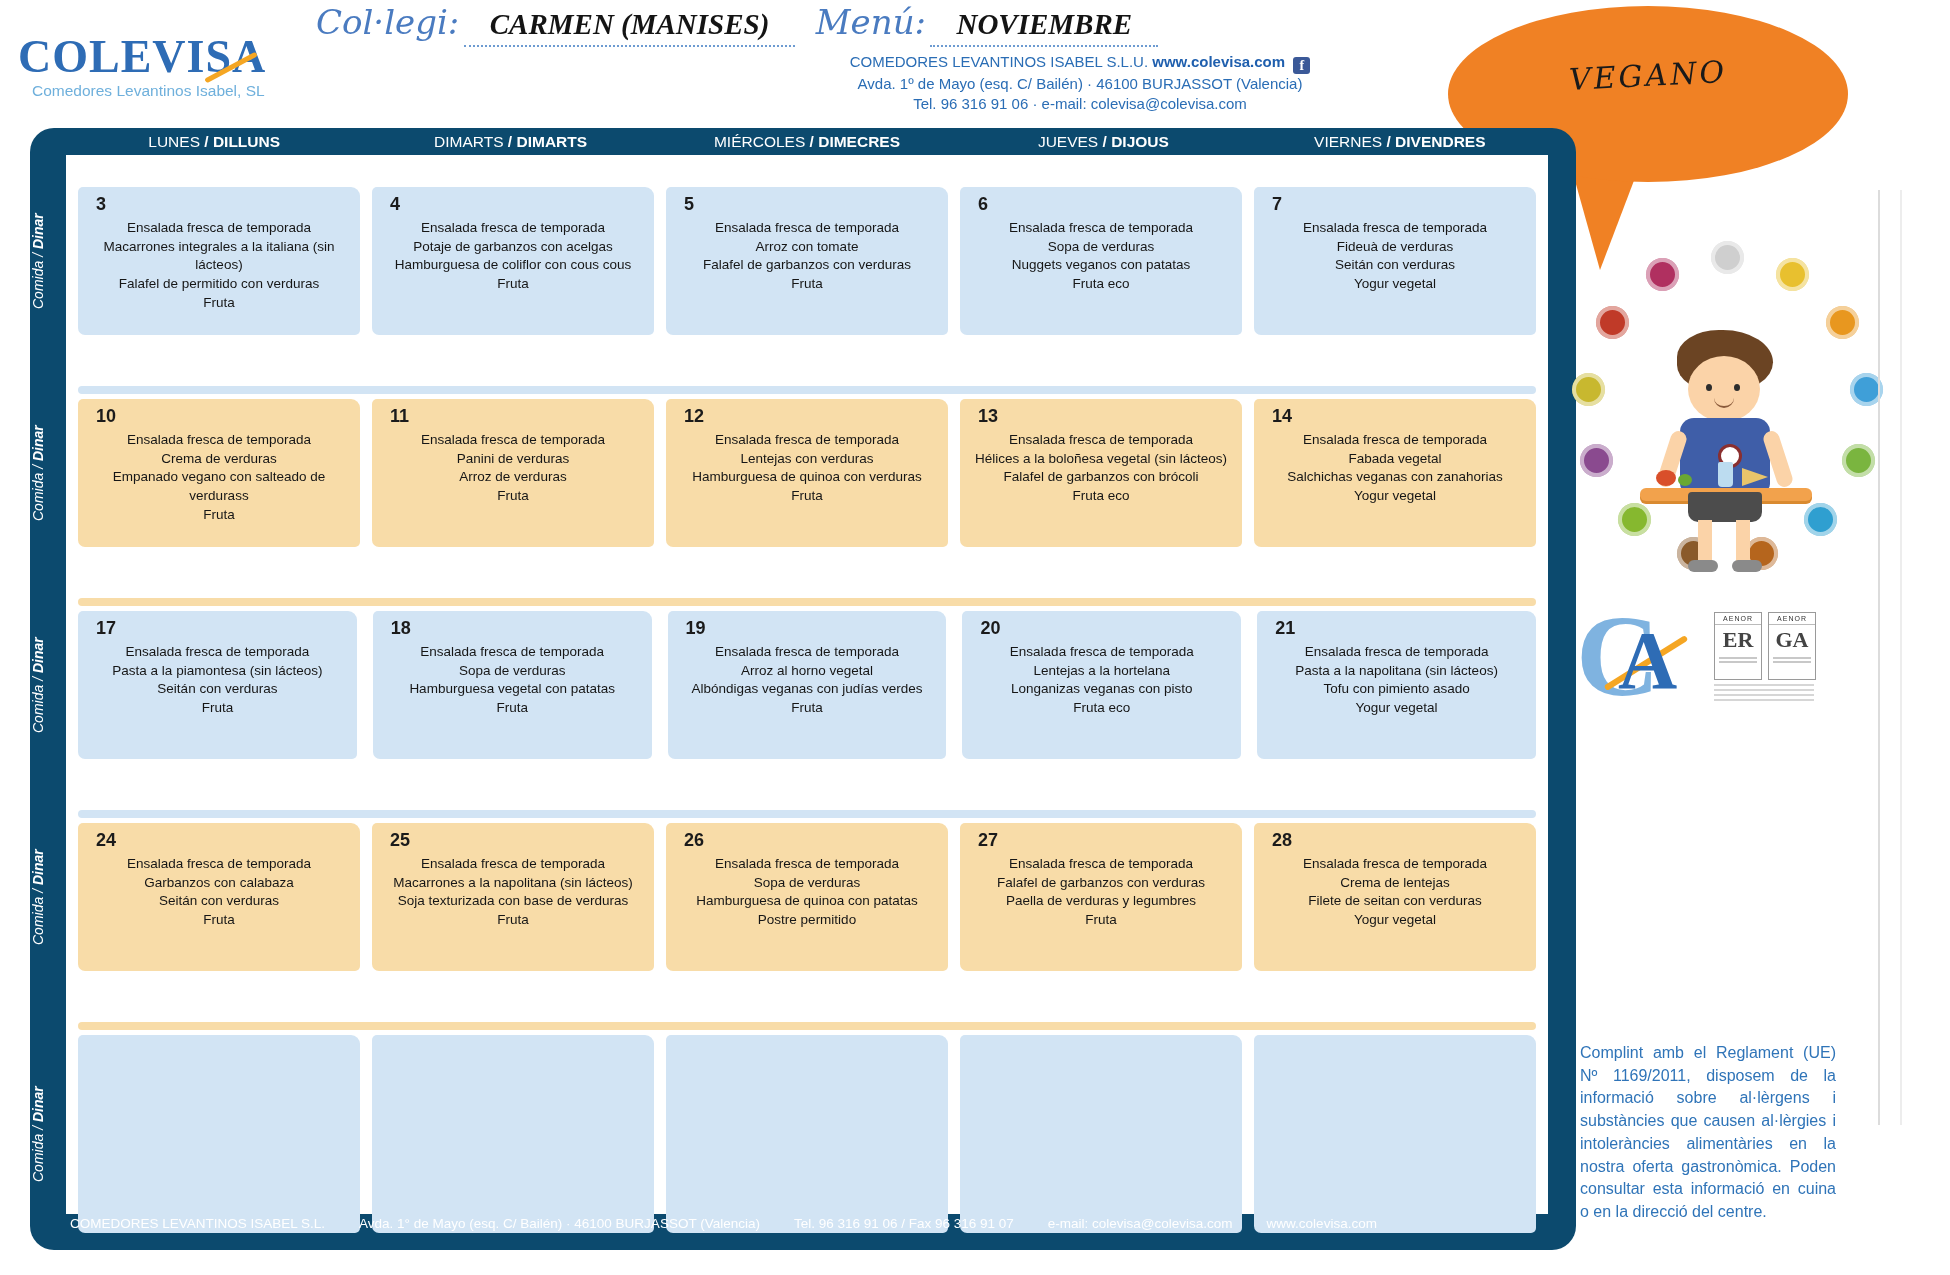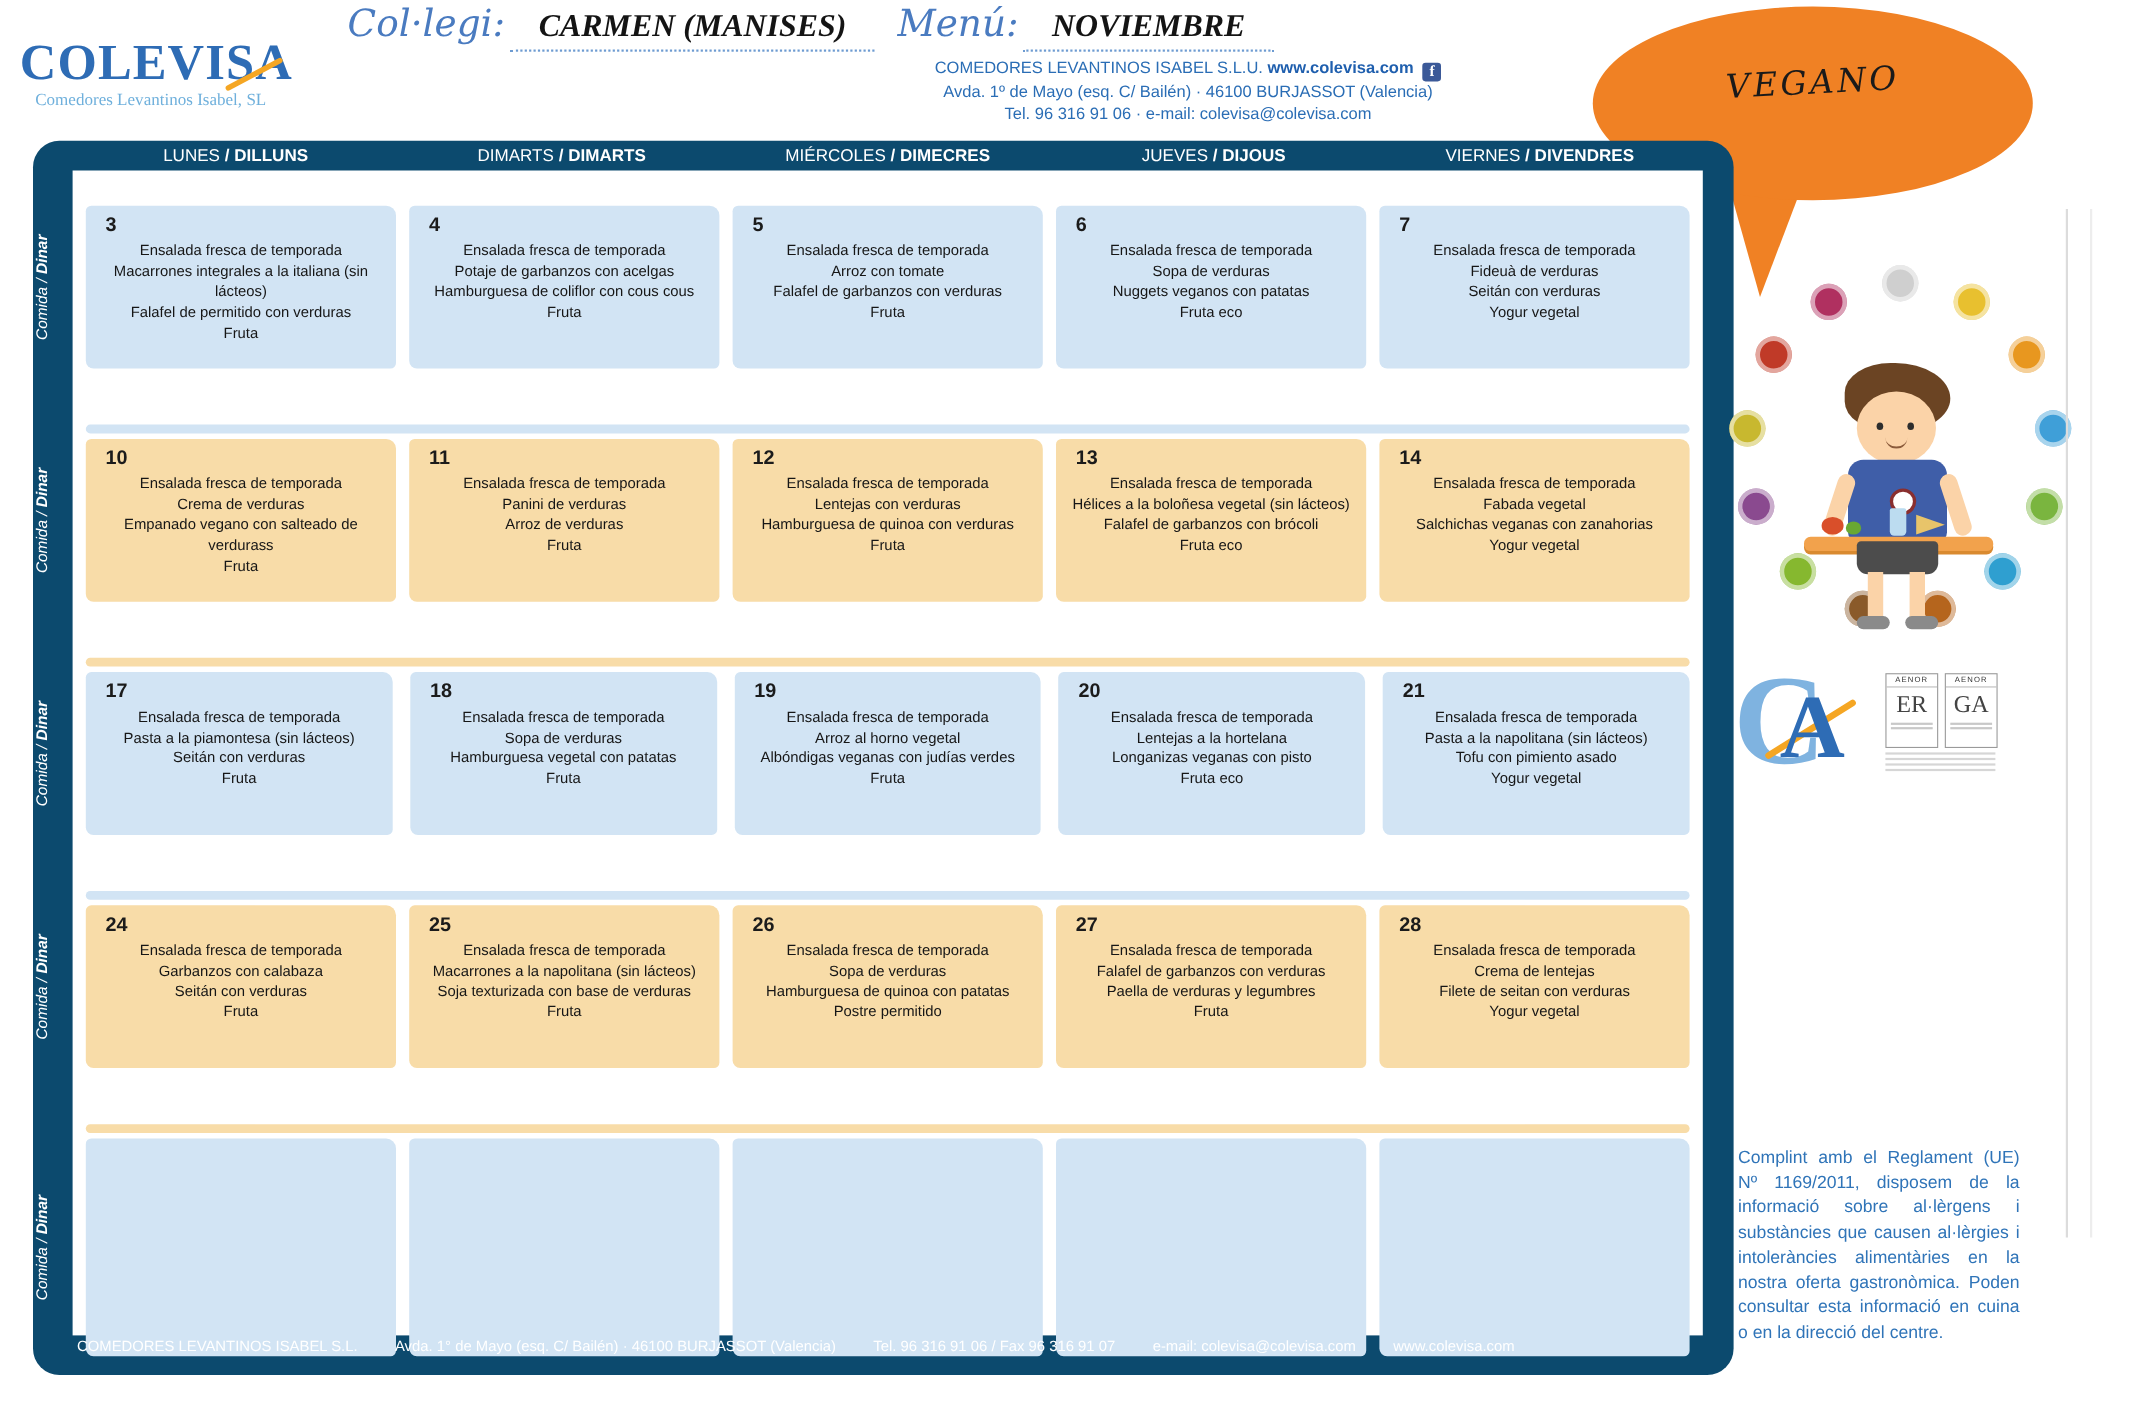--- a/index.html
+++ b/index.html
@@ -5,21 +5,21 @@
   html,body{margin:0;padding:0;background:#fff;}
   #page{position:relative;width:1950px;height:1275px;background:#ffffff;overflow:hidden;
         font-family:"Liberation Sans",sans-serif;color:#1b1b1b;}
 
   
   #logo{position:absolute;left:18px;top:34px;width:250px;}
   #logo .word{font-family:"Liberation Serif",serif;font-weight:bold;font-size:46px;
               color:#2e6cb5;letter-spacing:1px;line-height:1;position:relative;}
   #logo .word .accent{position:absolute;right:8px;bottom:10px;width:58px;height:5px;
               background:#f5a623;transform:rotate(-28deg);border-radius:3px;}
-  #logo .tagline{font-size:15.5px;color:#6fb0dc;margin-top:2px;margin-left:14px;font-family:Liberation Serif, serif;}
+  #logo .tagline{font-size:15.5px;color:#6fb0dc;margin-top:2px;margin-left:14px;}
 
   #titleline{position:absolute;left:300px;top:2px;height:60px;white-space:nowrap;}
   .script{font-family:"DejaVu Serif",serif;font-style:italic;color:#4a7bc0;font-size:34px;margin-left:16px;}
   .filled{font-family:"Liberation Serif",serif;font-style:italic;font-weight:bold;
           color:#141414;font-size:29px;border-bottom:2px dotted #6d9bd1;
           padding:0 26px 4px 26px;display:inline-block;}
 
   #companyblock{position:absolute;left:820px;top:52px;width:520px;text-align:center;
                 color:#2a6db5;font-size:15px;line-height:1.35;}
   #companyblock .b{font-weight:bold;color:#1f5fae;}
@@ -103,21 +103,21 @@
   #calogo .c{position:absolute;left:0;top:0;font-family:"Liberation Serif",serif;font-weight:bold;
        font-size:116px;line-height:1;color:#7fb3e0;}
   #calogo .a{position:absolute;left:42px;top:22px;font-family:"Liberation Serif",serif;font-weight:bold;
        font-size:82px;line-height:1;color:#2e6cb5;}
   #calogo .slash{position:absolute;left:22px;top:62px;width:96px;height:6px;background:#f5a623;
        transform:rotate(-32deg);border-radius:3px;}
 
   .aenor{position:absolute;top:612px;width:46px;height:66px;border:1px solid #9a9a9a;background:#fff;
        text-align:center;}
   .aenor .hd{font-size:7px;letter-spacing:1px;color:#333;border-bottom:1px solid #bbb;padding:2px 0;}
-  .aenor .mk{font-family:"Liberation Serif",serif;font-weight:normal;font-size:22px;color:#444;
+  .aenor .mk{font-family:"Liberation Serif",serif;font-weight:bold;font-size:22px;color:#444;
        line-height:30px;}
   .aenor .bars{margin:2px 4px 0 4px;}
   .aenor .bars div{height:2px;background:#c8c8c8;margin-bottom:2px;}
   #aenor1{left:1714px;} #aenor2{left:1768px;}
   #cert-smallprint{position:absolute;left:1714px;top:684px;width:100px;}
   #cert-smallprint div{height:2px;background:#d6d6d6;margin-bottom:3px;}
 
   .sidepara{position:absolute;left:1580px;width:256px;color:#2f74b8;font-size:16px;line-height:1.42;
        text-align:justify;}
   #para1{top:935px;} #para2{top:1042px;}

